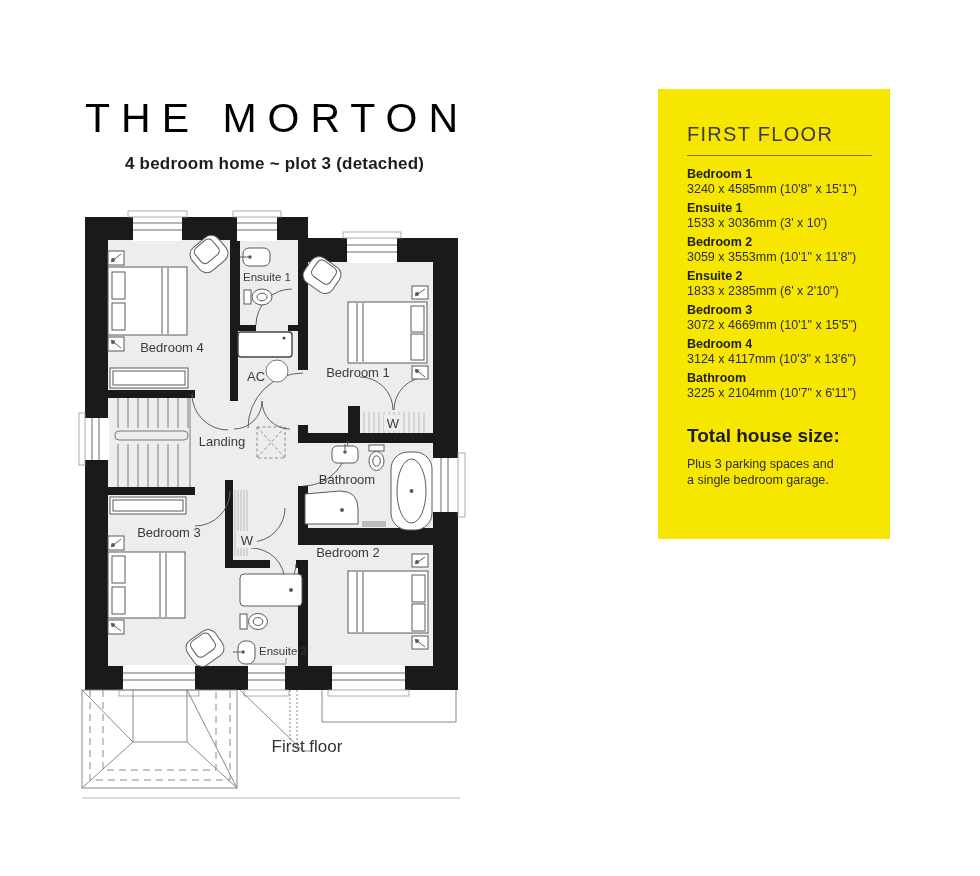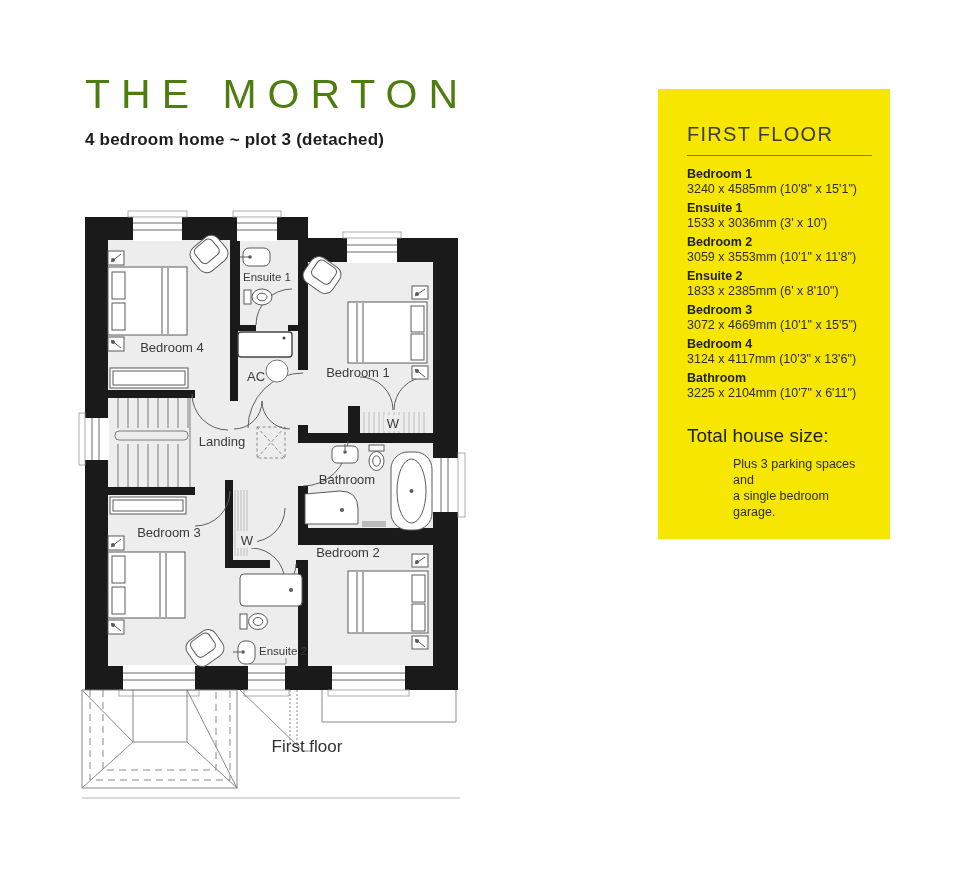--- a/index.html
+++ b/index.html
@@ -2,36 +2,36 @@
 <html><head>
 <meta charset="utf-8">
 <style>
   html,body{margin:0;padding:0;}
   body{
     width:980px;height:876px;background:#ffffff;position:relative;
     font-family:"Liberation Sans",sans-serif;overflow:hidden;
   }
   .header{position:absolute;left:85px;top:70px;}
   .title{
-    font-size:41px;font-weight:200;letter-spacing:11px;color:#4d7c0f;
-    white-space:nowrap;line-height:48px;
+    font-size:41px;font-weight:200;letter-spacing:11px;color:#000000;
+    white-space:nowrap;line-height:48px;margin-top:24px;
   }
-  .subtitle{margin-top:12px;font-size:17px;font-weight:700;color:#1d1d1d;letter-spacing:.2px;}
+  .subtitle{margin-top:12px;font-size:17px;font-weight:700;color:#1d1d1d;letter-spacing:.2px;margin-left:40px;}
   .panel{
     position:absolute;left:658px;top:89px;width:232px;height:450px;
     box-sizing:border-box;padding:34px 18px 0 29px;background:#f7e600;
   }
   .panel-heading{font-size:20px;font-weight:400;letter-spacing:1.3px;color:#3b3b3b;}
   .panel-rule{border-bottom:1.5px solid #77775e;margin-top:9px;margin-bottom:11px;}
   .room{margin-bottom:4px;}
   .room-name{font-size:12.5px;font-weight:700;color:#222;line-height:15px;}
   .room-dims{font-size:12.5px;color:#2e2e2e;line-height:15px;white-space:nowrap;}
   .total{margin-top:23px;}
-  .total-label,.total-value{font-size:19px;font-weight:400;color:#1d1d1d;line-height:23px;}
-  .note{margin-top:9px;margin-left:46px;}
+  .total-label,.total-value{font-size:19px;font-weight:700;color:#1d1d1d;line-height:23px;}
+  .note{margin-top:9px;}
   .note div{font-size:12.5px;color:#2e2e2e;line-height:16px;}
   .plan{position:absolute;left:55px;top:190px;}
   svg text{font-family:"Liberation Sans",sans-serif;fill:#3a3a3a;}
   .roomlabel{font-size:13px;}
   .smalllabel{font-size:11.5px;}
   .caption{font-size:17px;fill:#333;}
 </style>
 </head>
 <body>
 
@@ -51,21 +51,21 @@
     <div class="room">
       <div class="room-name">Ensuite 1</div>
       <div class="room-dims">1533 x 3036mm (3' x 10')</div>
     </div>
     <div class="room">
       <div class="room-name">Bedroom 2</div>
       <div class="room-dims">3059 x 3553mm (10'1" x 11'8")</div>
     </div>
     <div class="room">
       <div class="room-name">Ensuite 2</div>
-      <div class="room-dims">1833 x 2385mm (6' x 8'10")</div>
+      <div class="room-dims">1833 x 2385mm (6' x 2'10")</div>
     </div>
     <div class="room">
       <div class="room-name">Bedroom 3</div>
       <div class="room-dims">3072 x 4669mm (10'1" x 15'5")</div>
     </div>
     <div class="room">
       <div class="room-name">Bedroom 4</div>
       <div class="room-dims">3124 x 4117mm (10'3" x 13'6")</div>
     </div>
     <div class="room">

